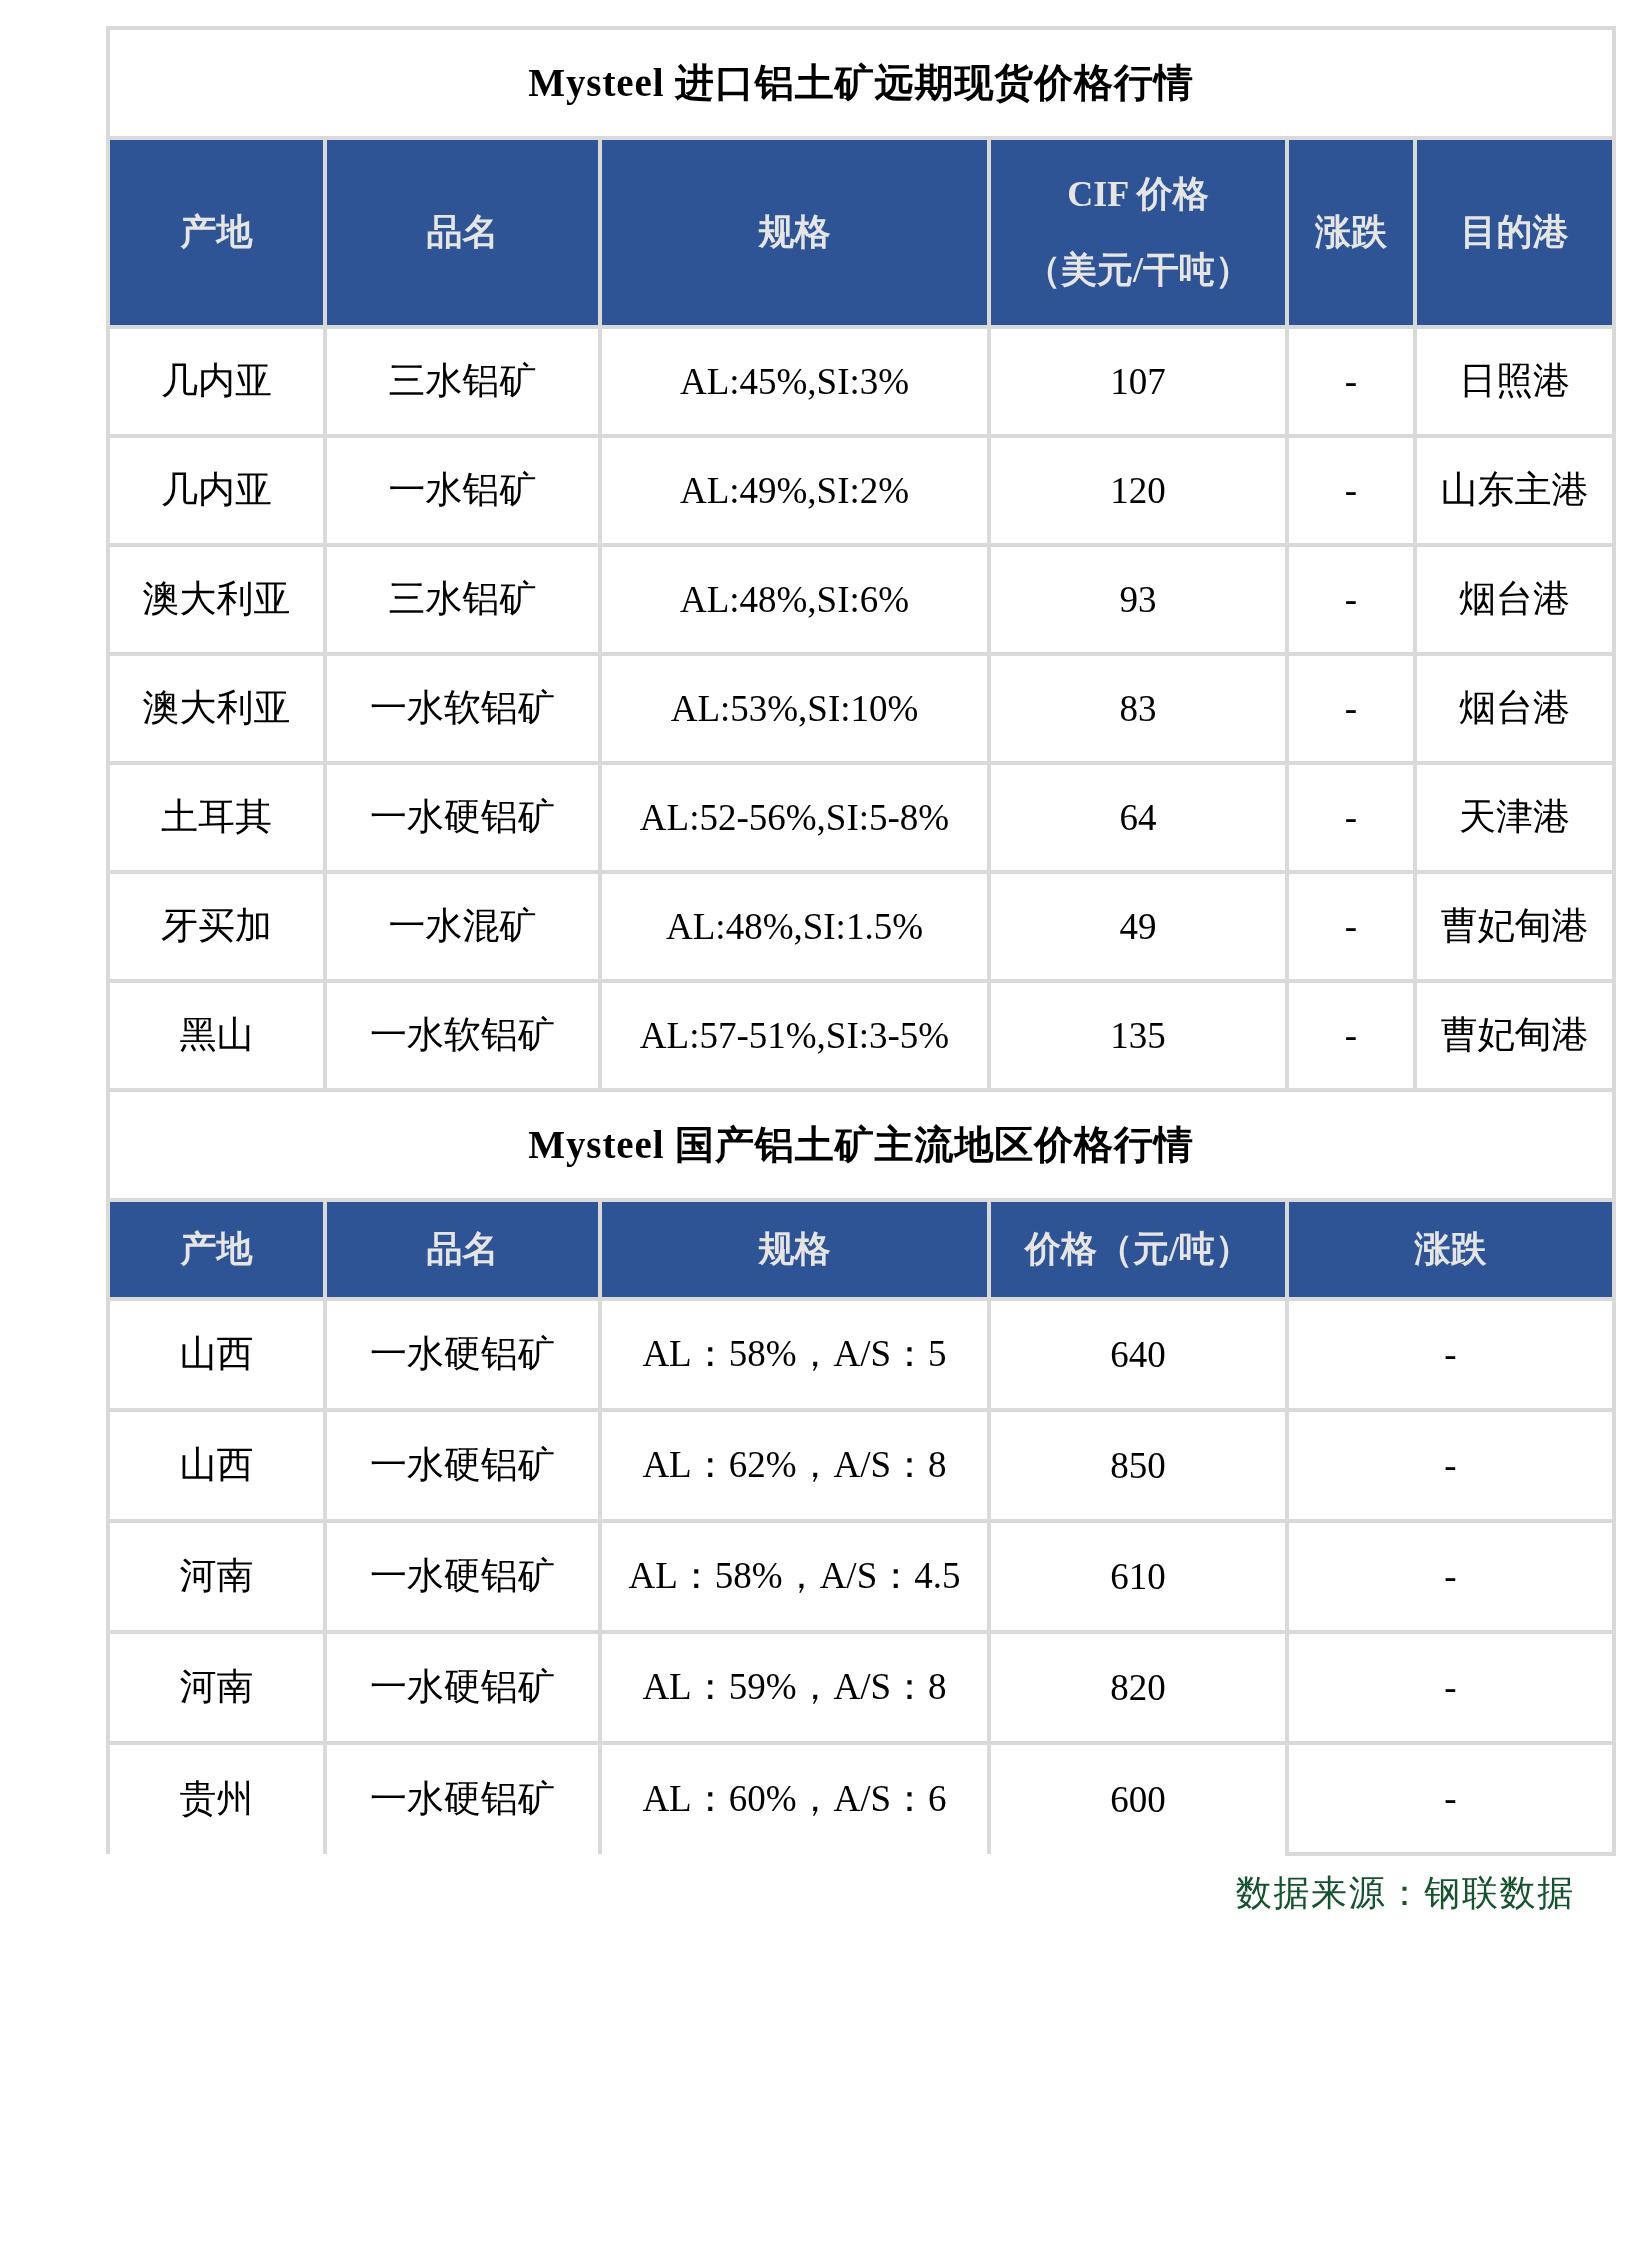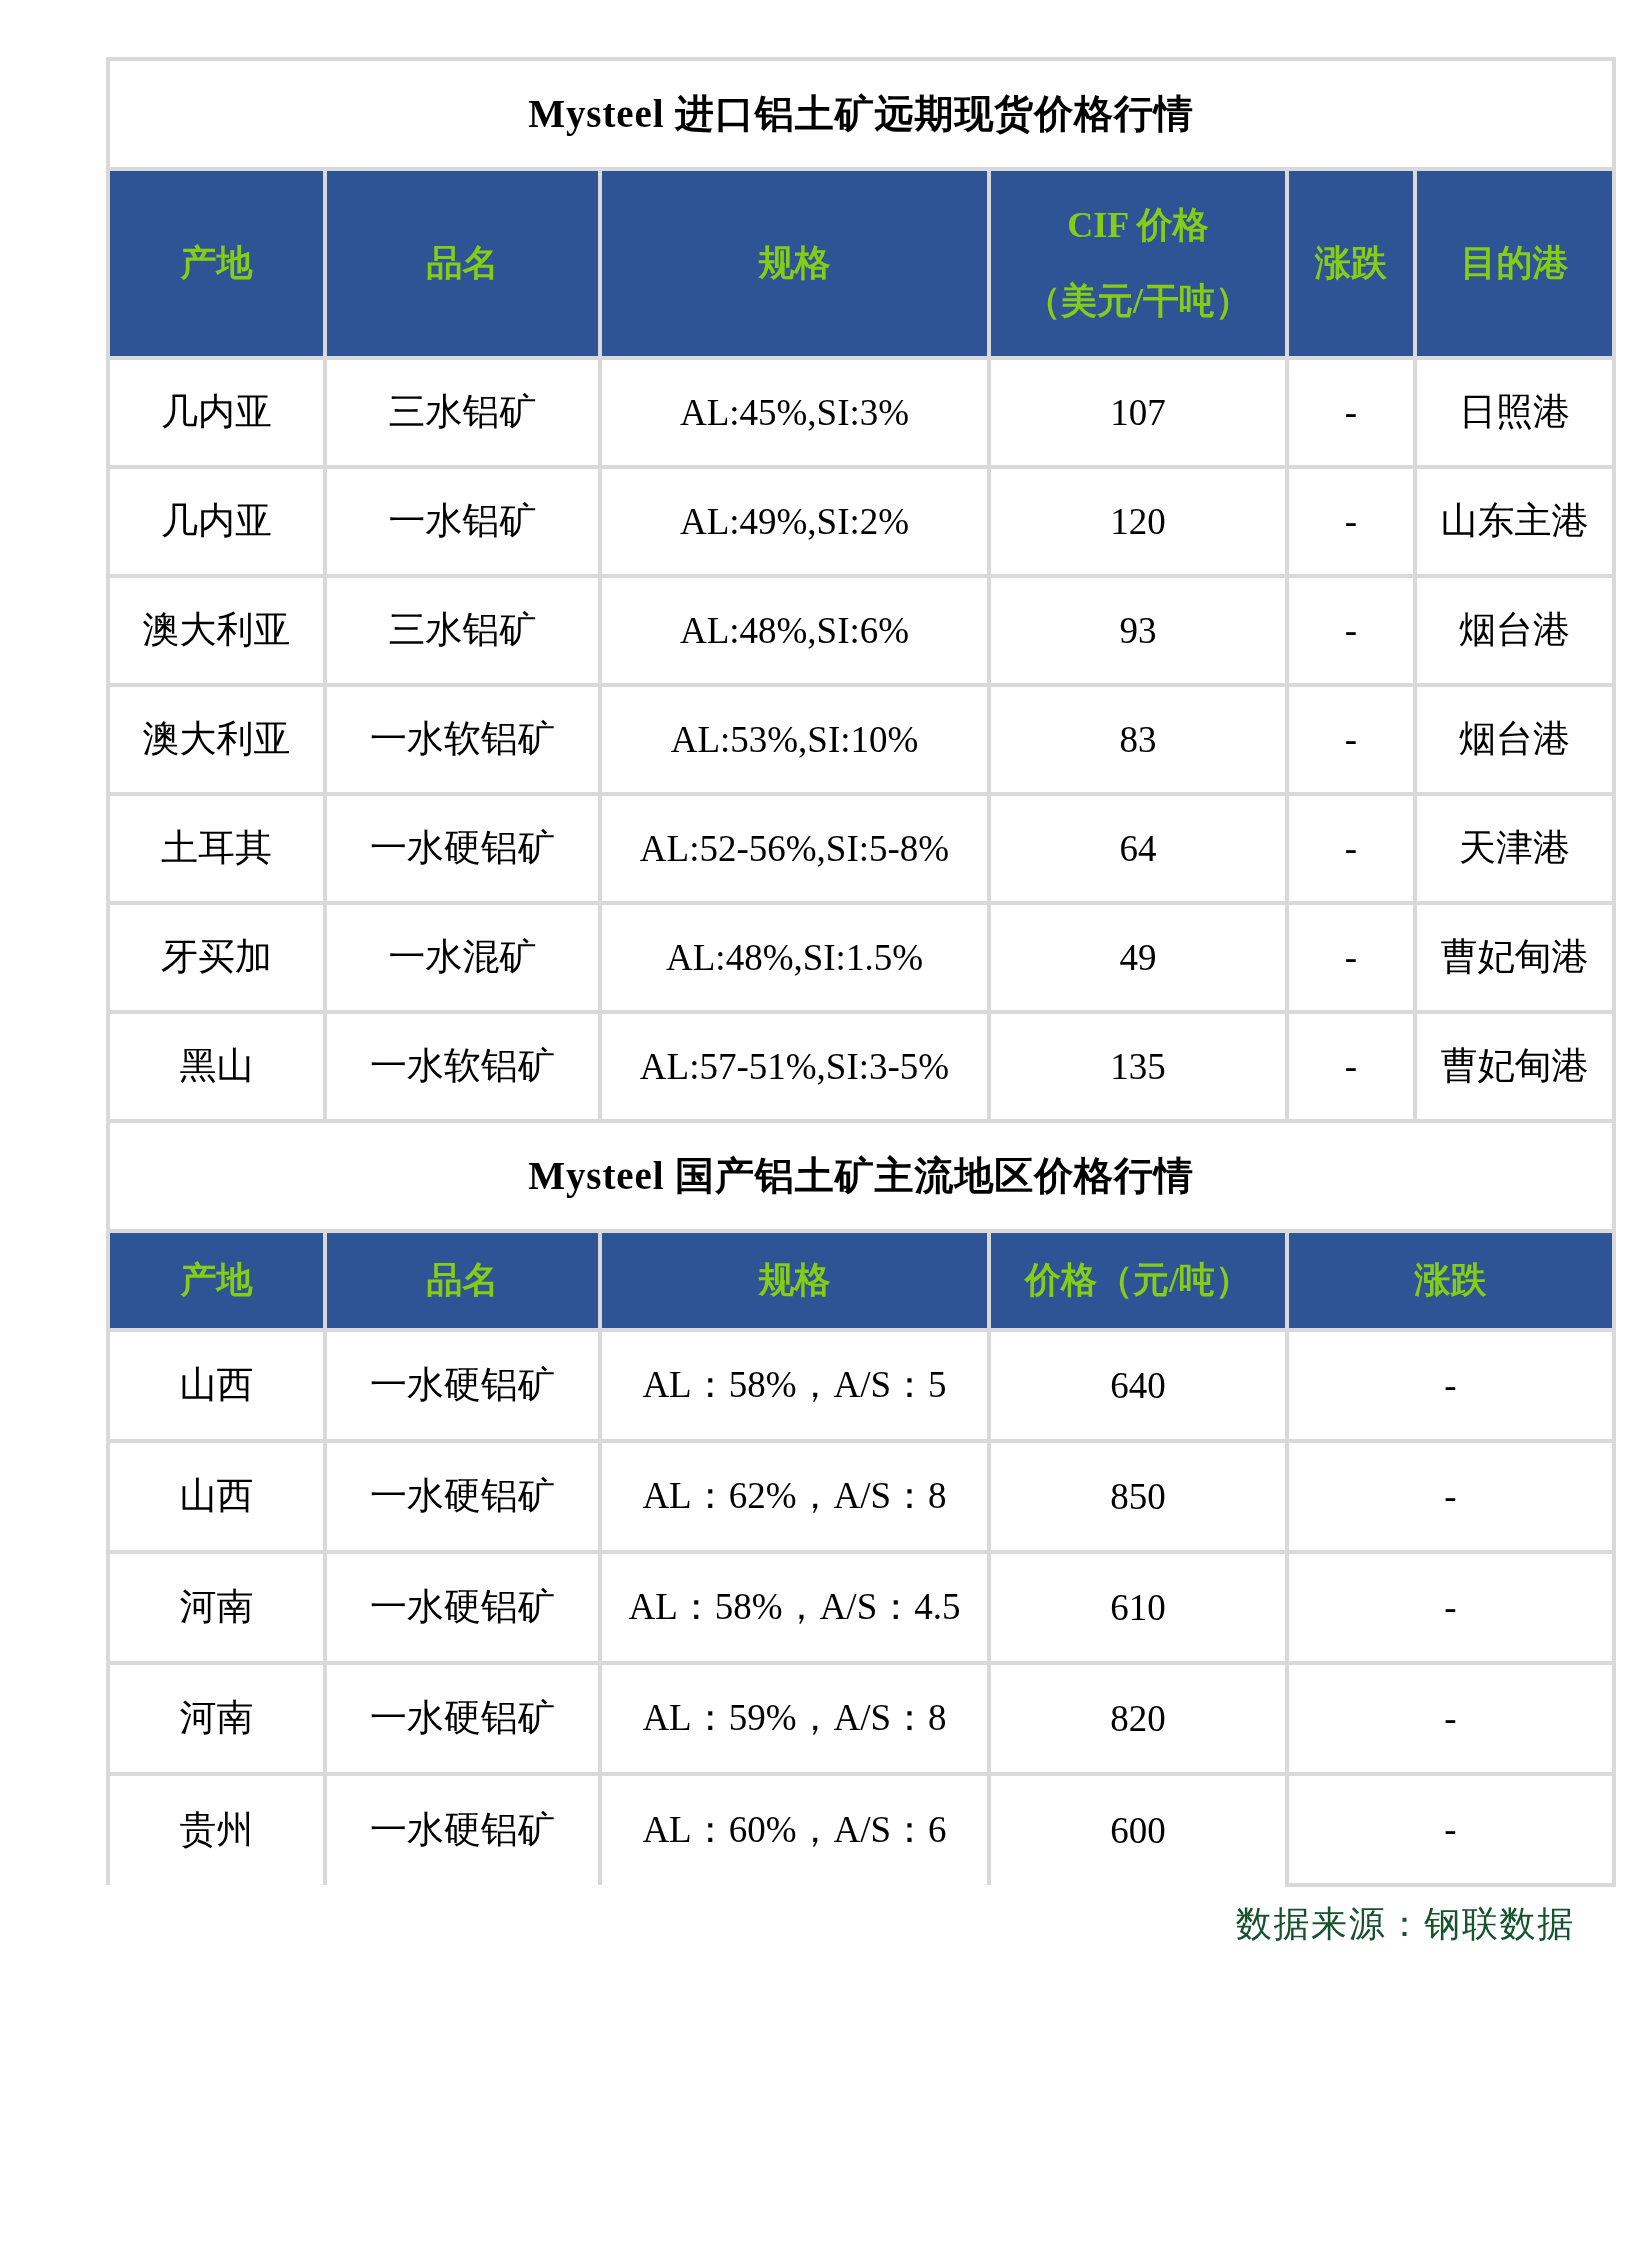--- a/index.html
+++ b/index.html
@@ -5,21 +5,20 @@
   html, body {
     margin: 0;
     padding: 0;
     background: #ffffff;
     width: 1648px;
     height: 2261px;
     font-family: "Liberation Serif", "DejaVu Serif", serif;
   }
   .wrap {
     padding: 25.5px 0 0 106px;
-    margin-top: 31px;
   }
   table.price-table {
     border-collapse: collapse;
     table-layout: fixed;
     width: 1505px;
   }
   .price-table td, .price-table th {
     border: 4.3px solid #D9D9D9;
     text-align: center;
     vertical-align: middle;
@@ -31,21 +30,21 @@
   }
   tr.title-row td {
     height: 106px;
     font-size: 39px;
     font-weight: 700;
     background: #ffffff;
     letter-spacing: 0.9px;
   }
   tr.head-row th {
     background: #2F5496;
-    color: #84cc16;
+    color: #e5e5e5;
     font-weight: 700;
     font-size: 36px;
   }
   tr.head-row-import th { height: 185px; }
   tr.head-row-domestic th { height: 95px; }
   .two-line .line2 { margin-top: 27px; }
   tr.data-row-import td { height: 105px; }
   tr.data-row-domestic td { height: 107px; }
   
   td.nb-bottom { border-bottom-style: hidden; }

